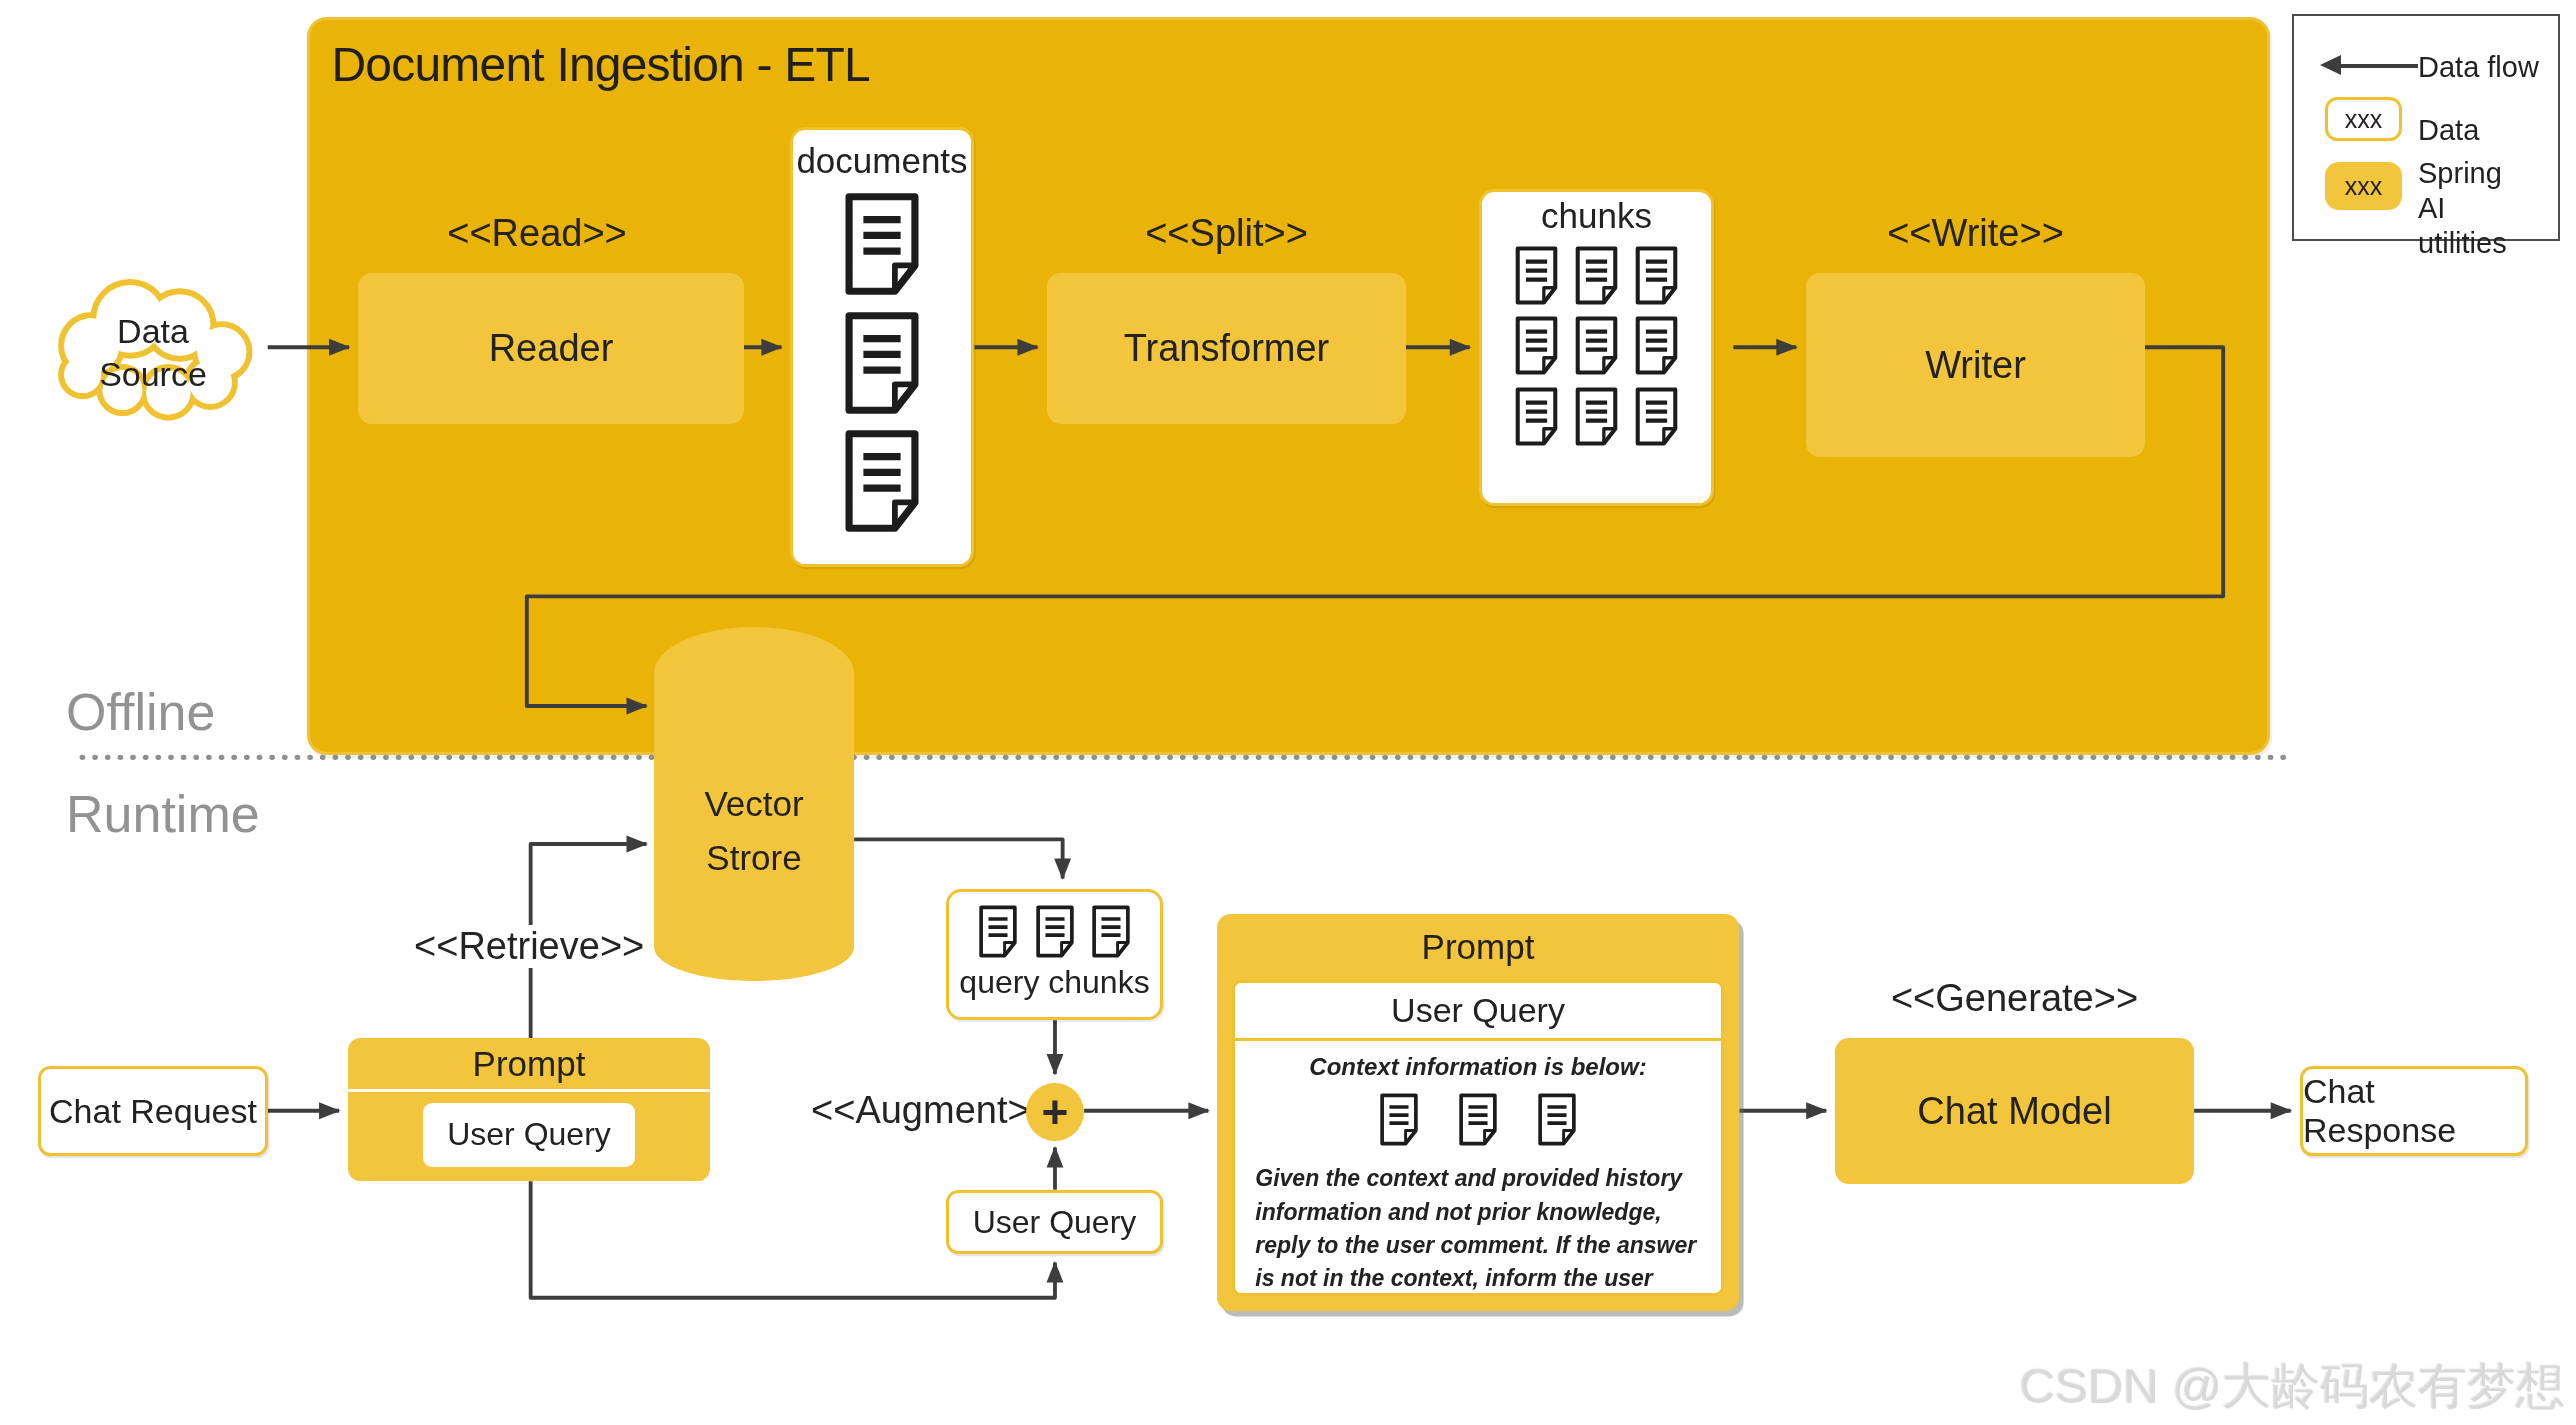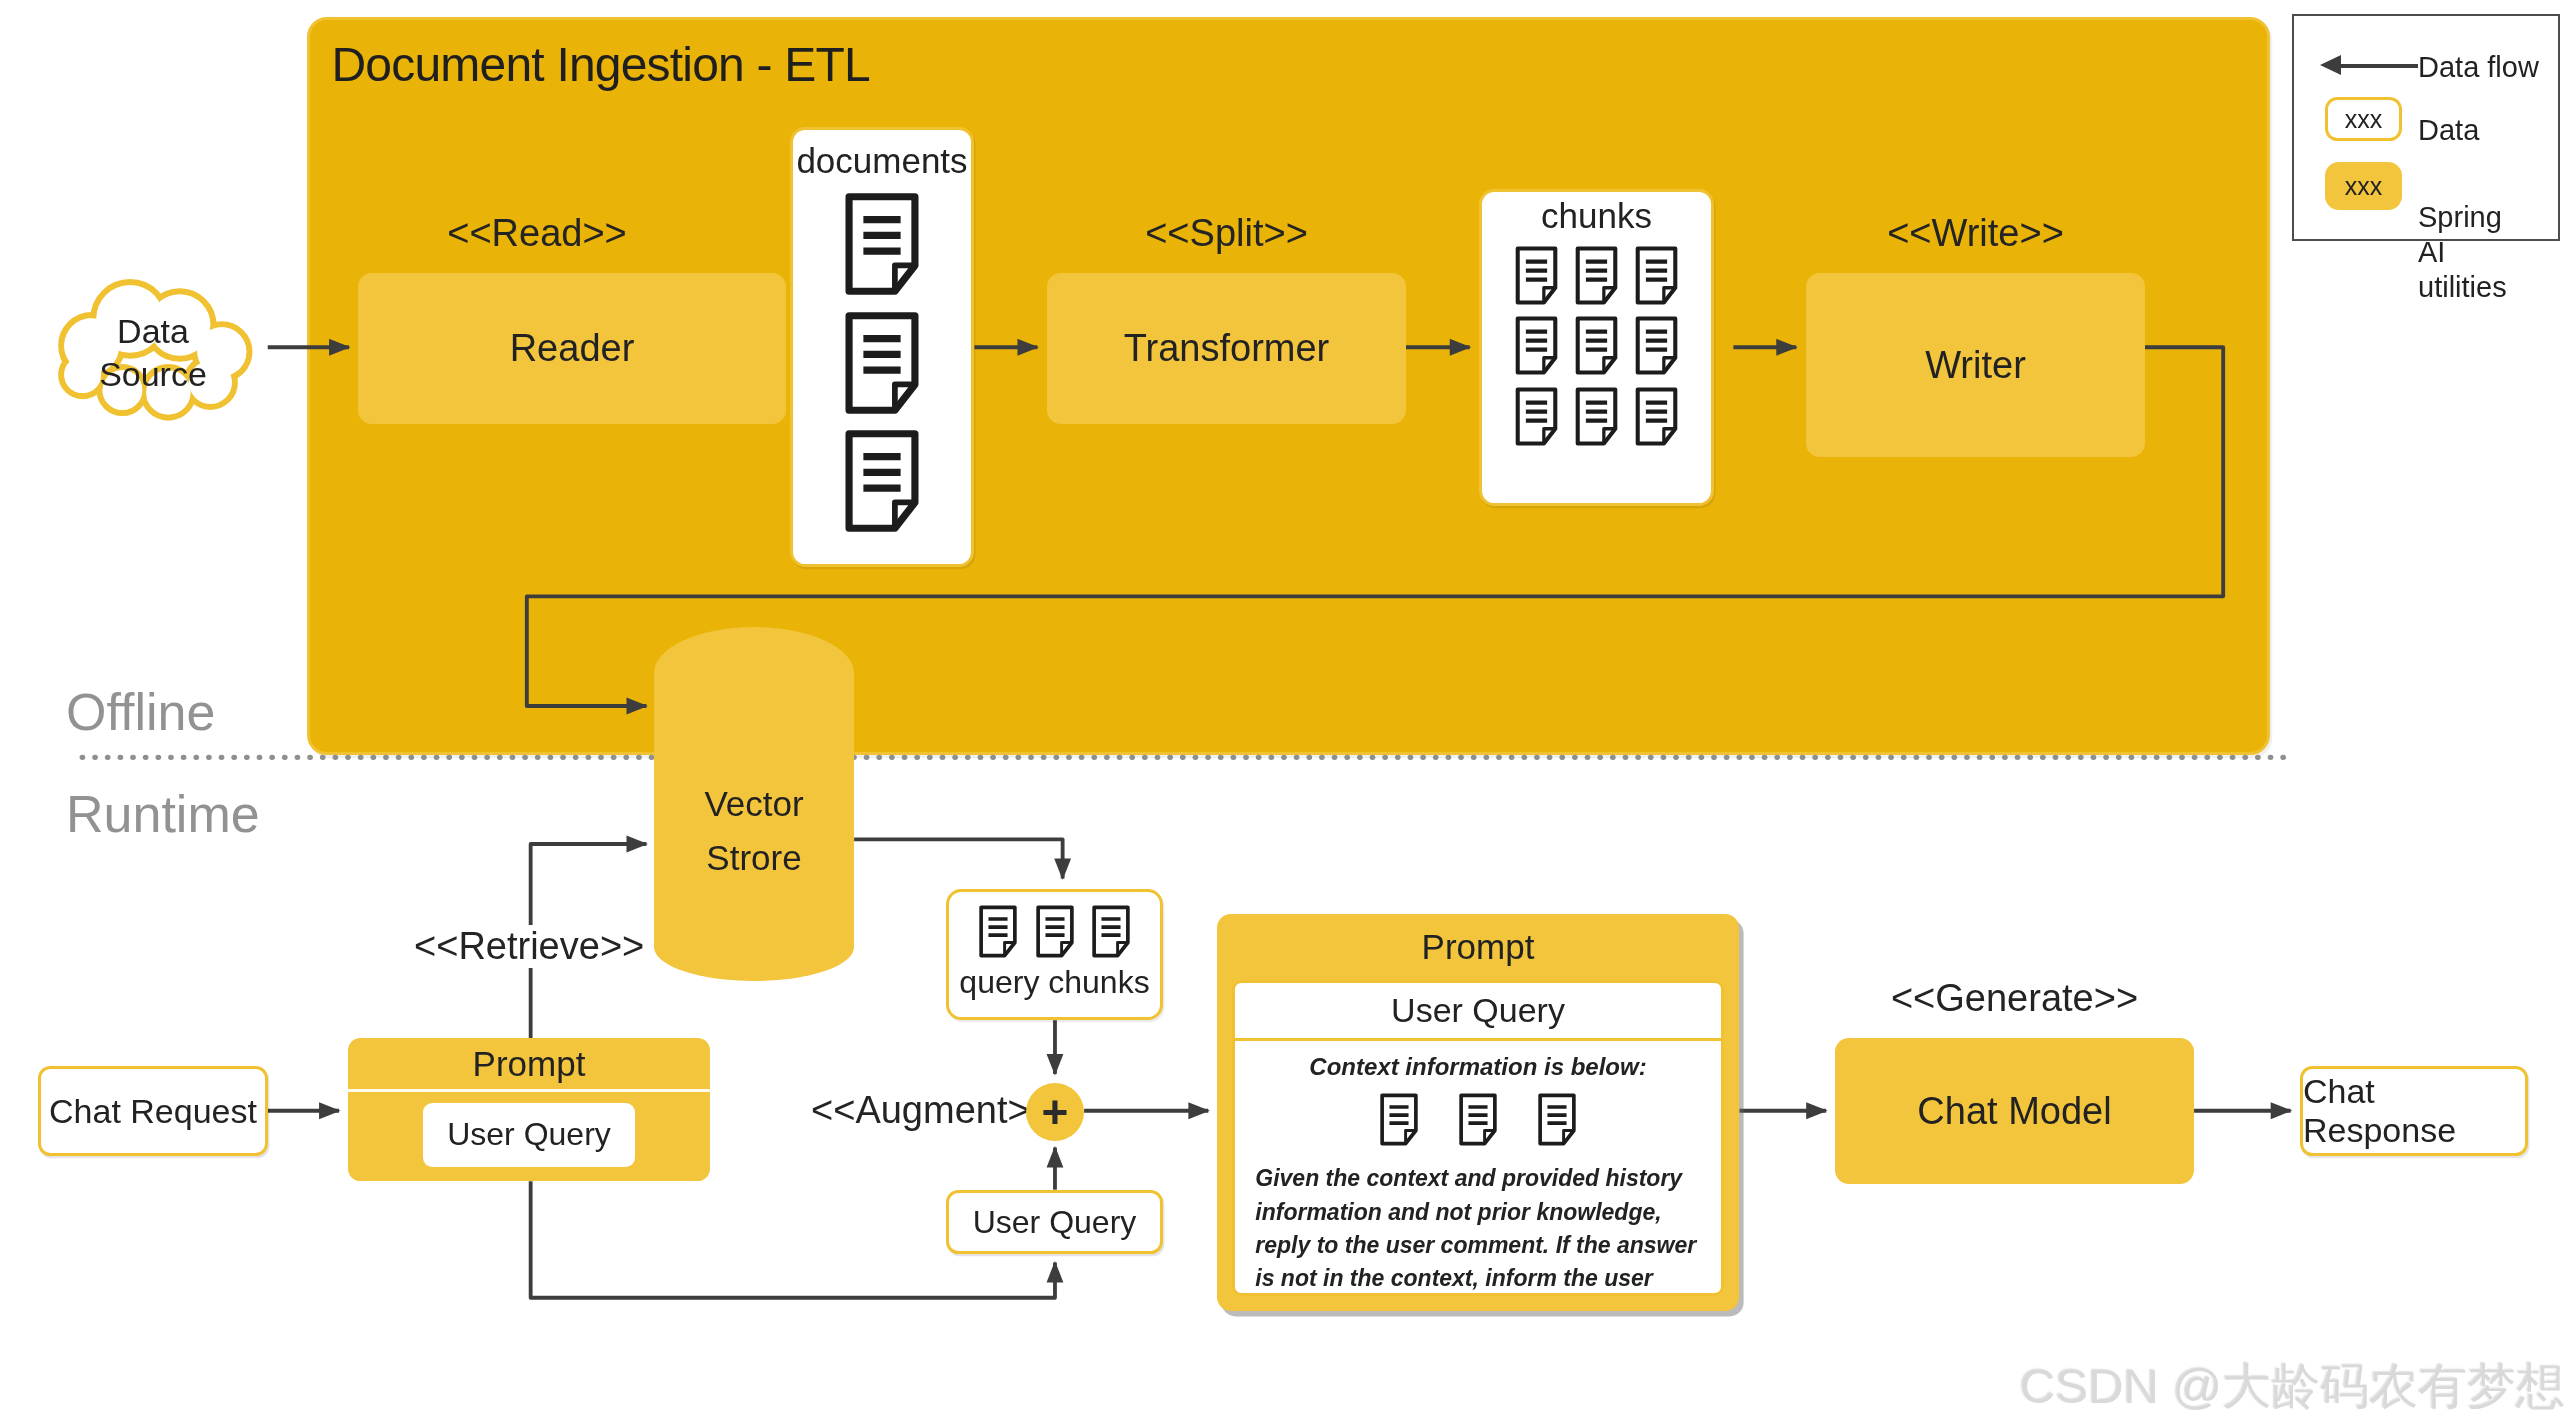--- a/index.html
+++ b/index.html
@@ -26,21 +26,21 @@
   .section-label{position:absolute;font-size:52px;color:var(--gray);z-index:3;margin-left:28px;}
   #offline-label{left:38px;top:682px;}
   #runtime-label{left:38px;top:784px;}
 
   
   #wires{position:absolute;left:0;top:0;width:2576px;height:1425px;z-index:2;pointer-events:none;}
 
   
   .node{position:absolute;background:var(--yf);border-radius:14px;display:flex;
         align-items:center;justify-content:center;font-size:38px;z-index:3;}
-  #reader-node{left:358px;top:273px;width:428px;height:151px;}
+  #reader-node{left:358px;top:273px;width:386px;height:151px;}
   #transformer-node{left:1047px;top:273px;width:359px;height:151px;}
   #writer-node{left:1806px;top:273px;width:339px;height:184px;}
   #chat-model-node{left:1835px;top:1038px;width:359px;height:146px;}
 
   .stereotype{position:absolute;font-size:38px;text-align:center;z-index:3;color:#242424;}
   #read-st{left:358px;top:212px;width:358px;}
   #split-st{left:1047px;top:212px;width:359px;}
   #write-st{left:1806px;top:212px;width:339px;}
   #generate-st{left:1835px;top:977px;width:359px;}
   #retrieve-st{left:414px;top:925px;width:207px;background:#fff;}
@@ -101,21 +101,21 @@
   #prompt-large .ctx-icons{display:flex;justify-content:center;gap:35px;margin-top:10.7px;}
   #prompt-large .ctx-text{margin:15.3px 20px 0;font-style:italic;font-weight:600;font-size:23px;
       line-height:1.45;text-align:left;}
 
   
   #legend{position:absolute;left:2292px;top:14px;width:268px;height:227px;border:2.3px solid #4d4d4d;
       background:#fff;z-index:3;}
   #legend .lg-label{position:absolute;left:124px;font-size:29px;line-height:1.2;}
   #lg-flow-label{top:34px;}
   #lg-data-label{top:97px;}
-  #lg-spring-label{top:140px;width:115px;margin-top:44px;}
+  #lg-spring-label{top:140px;width:115px;}
   #lg-arrow-line{position:absolute;left:46px;top:48px;width:78px;height:3.8px;background:var(--ln);}
   #lg-arrow-head{position:absolute;left:26px;top:39px;width:0;height:0;
       border-top:10px solid transparent;border-bottom:10px solid transparent;border-right:21.5px solid var(--ln);}
   .lg-swatch{position:absolute;left:31px;width:77px;display:flex;align-items:center;justify-content:center;
       font-size:25px;}
   #lg-data-swatch{top:81px;height:44px;background:#fff;border:3.1px solid var(--yb);border-radius:12.3px;}
   #lg-spring-swatch{top:146px;height:48px;background:var(--yf);border-radius:14px;}
 
   
   #watermark{position:absolute;right:10.7px;bottom:4.6px;font-size:49px;color:#d9d9d9;z-index:9;

